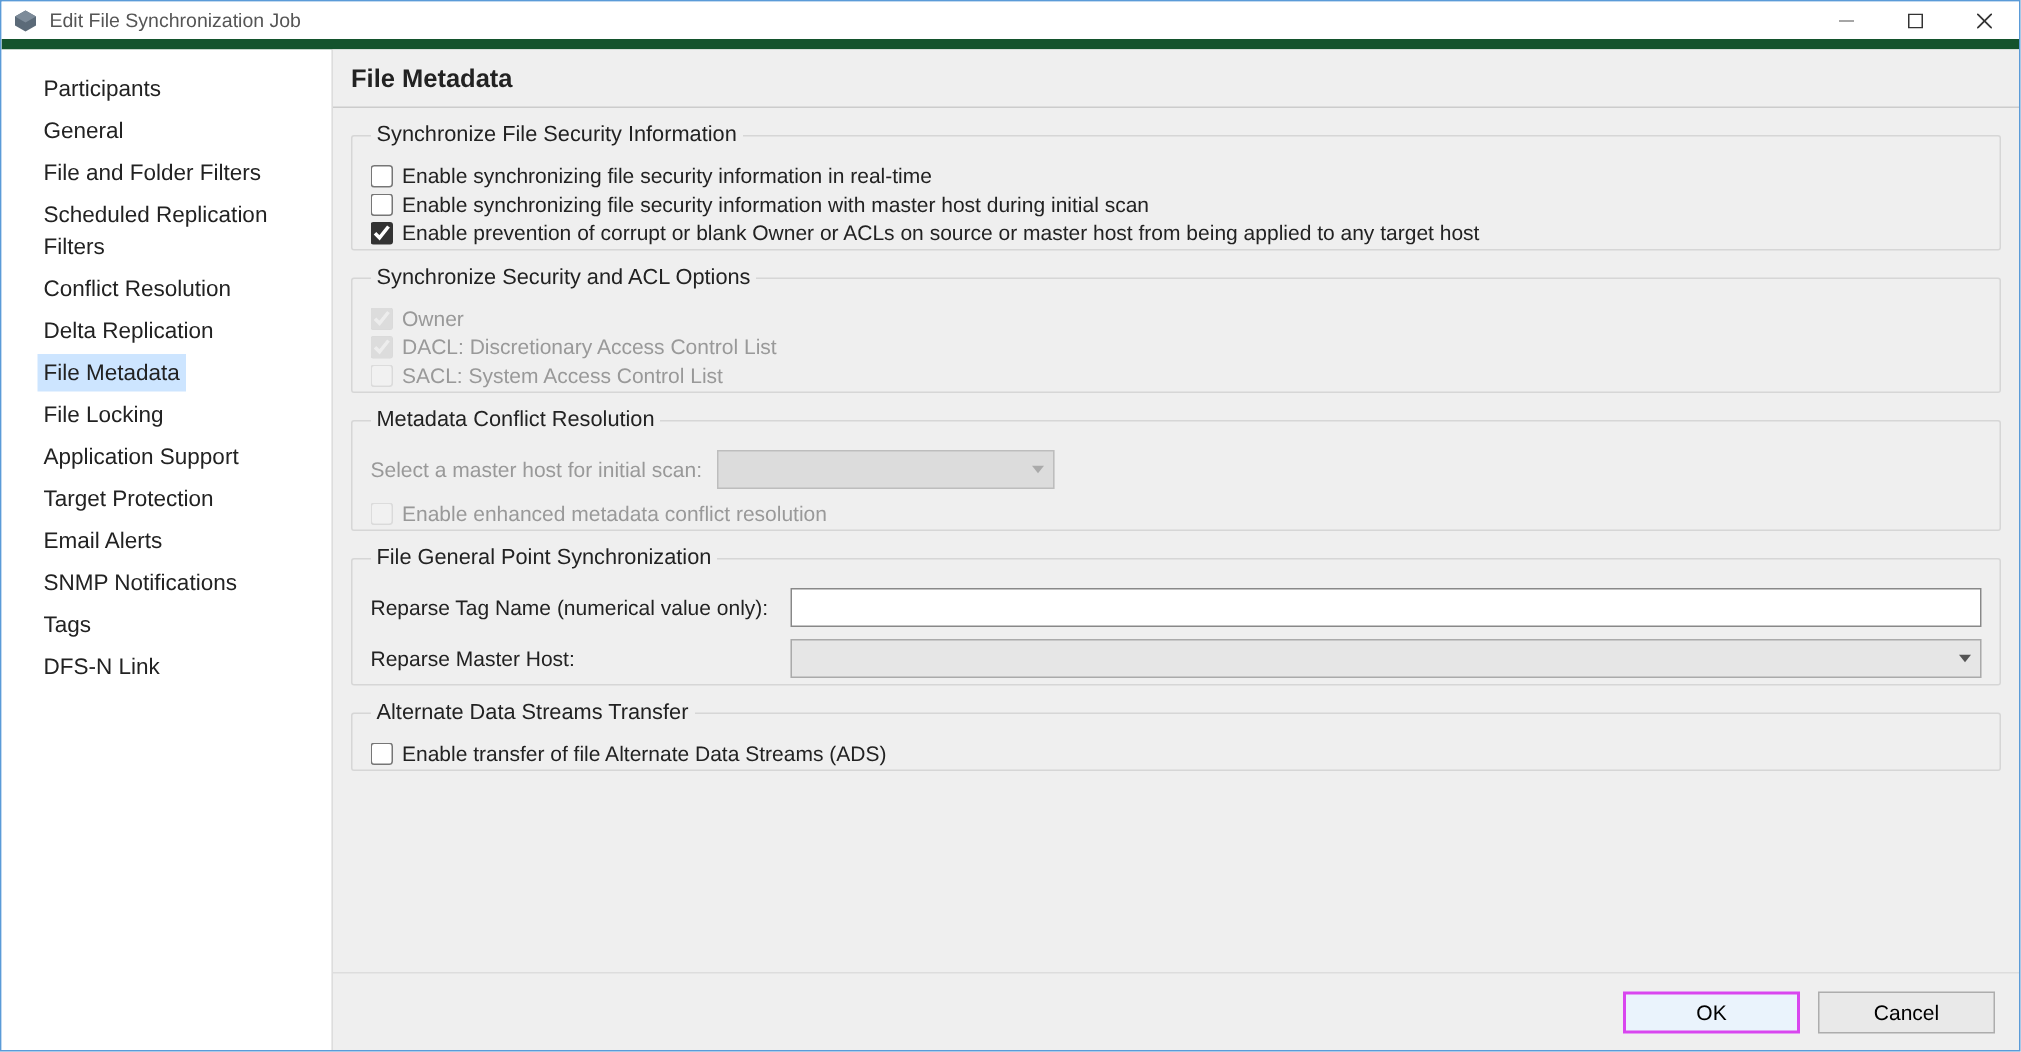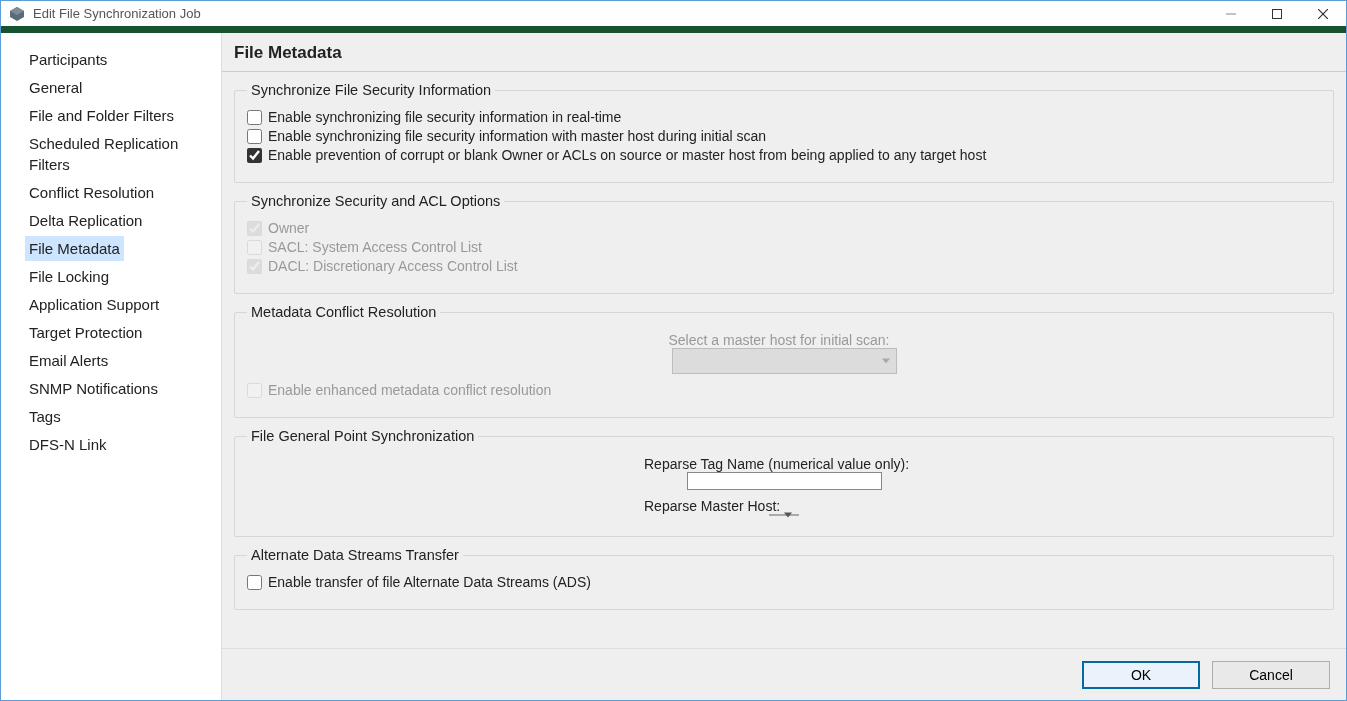--- a/index.html
+++ b/index.html
@@ -79,33 +79,32 @@
   .content {
     flex: 1;
     padding: 10px 12px;
     overflow: auto;
   }
 
   fieldset.group {
     border: 1px solid #d6d6d6;
     border-radius: 2px;
     margin: 0 0 10px 0;
-    padding: 8px 12px 16px 12px;
+    padding: 8px 12px 0 12px;
     background: #efefef;
   }
   fieldset.group > legend {
     font-size: 14.5px;
     color: #222;
     padding: 0 4px;
   }
   .row {
     display: flex;
     align-items: center;
     margin: 4px 0;
-    flex-direction: column;
   }
   .cb {
     display: flex;
     align-items: flex-end;
     margin: 3px 0;
   }
   .cb input[type=checkbox] {
     width: 15px; height: 15px;
     margin: 0 6px 0 0;
     accent-color: #333;
@@ -157,21 +156,21 @@
     width: 118px;
     height: 28px;
     border: 1px solid #adadad;
     background: #e9e9e9;
     font-family: inherit;
     font-size: 14px;
     margin-left: 12px;
     cursor: pointer;
   }
   .btn.primary {
-    border: 2px solid #0369a1;
+    border: 2px solid #d946ef;
     background: #eaf3fc;
   }
 </style>
 </head>
 <body>
 
 <div class="titlebar">
   <span class="app-icon">
     <svg viewBox="0 0 16 16">
         <polygon points="8,1 15,5 15,11 8,15 1,11 1,5" fill="#5b6a78"></polygon>
@@ -239,26 +238,26 @@
         </label>
       </fieldset>
 
       <fieldset class="group">
         <legend>Synchronize Security and ACL Options</legend>
         <label class="cb disabled">
           <input type="checkbox" checked="" disabled="" style="">
           <span>Owner</span>
         </label>
         <label class="cb disabled">
+          <input type="checkbox" checked="" disabled="" style="">
+          <span>DACL: Discretionary Access Control List</span>
+        </label>
+        <label class="cb disabled">
           <input type="checkbox" disabled="" style="">
           <span>SACL: System Access Control List</span>
-        </label>
-        <label class="cb disabled">
-          <input type="checkbox" checked="" disabled="" style="">
-          <span>DACL: Discretionary Access Control List</span>
         </label>
       </fieldset>
 
       <fieldset class="group">
         <legend>Metadata Conflict Resolution</legend>
         <div class="row">
           <span class="lbl-disabled" style="margin-right:10px">Select a master host for initial scan:</span>
           <div class="select disabled" style="width:225px">
             <span></span>
             <span class="caret"></span>

